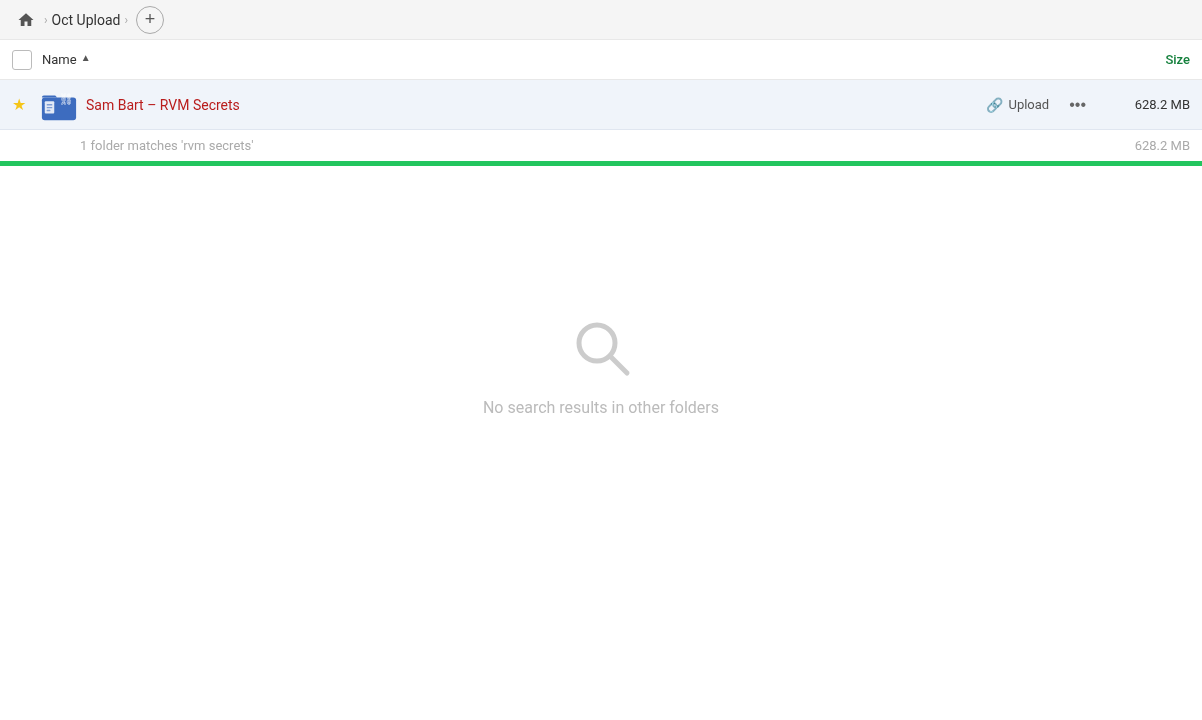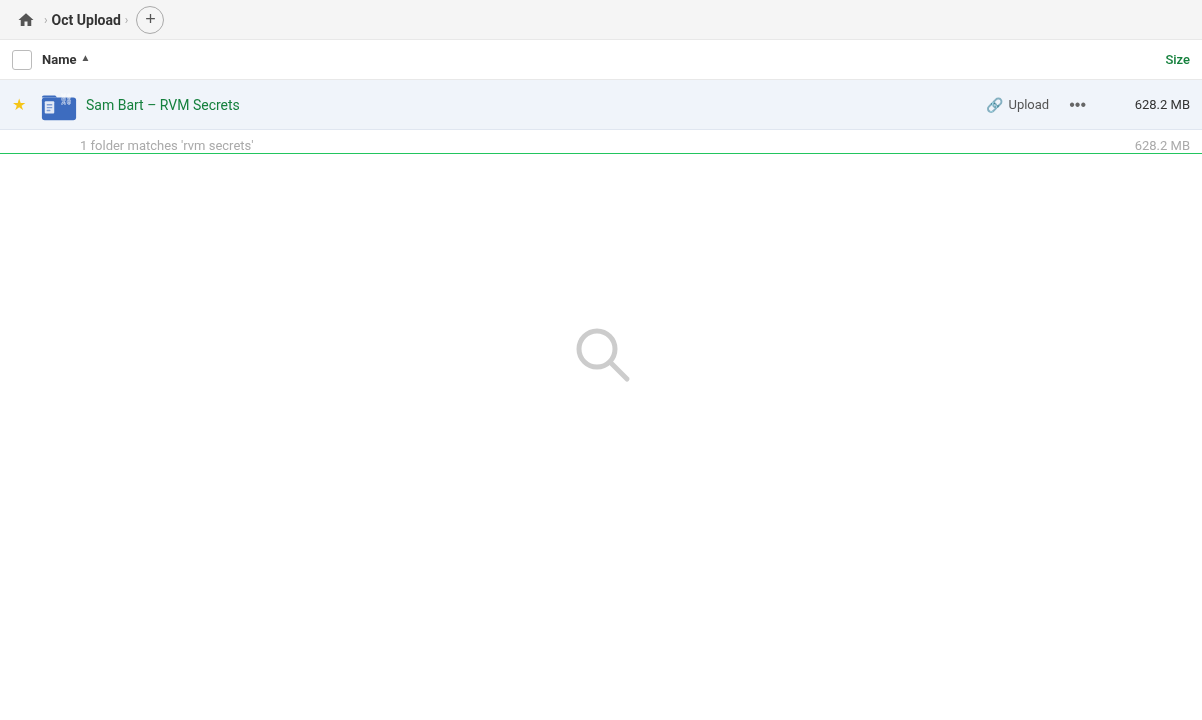--- a/index.html
+++ b/index.html
@@ -44,21 +44,21 @@
     }
 
     .breadcrumb-chevron {
       color: #aaa;
       font-size: 12px;
       margin: 0 4px;
     }
 
     .breadcrumb-label {
       font-size: 14px;
-      font-weight: 700;
+      font-weight: 400;
       color: #333;
       cursor: pointer;
     }
 
     .breadcrumb-chevron2 {
       color: #aaa;
       font-size: 12px;
       margin: 0 4px;
     }
 
@@ -98,21 +98,21 @@
       margin-right: 10px;
       flex-shrink: 0;
     }
 
     .col-name-header {
       display: flex;
       align-items: flex-start;
       gap: 4px;
       font-size: 13px;
       color: #333;
-      font-weight: 700;
+      font-weight: 400;
       cursor: pointer;
       flex: 1;
     }
 
     .sort-arrow {
       font-size: 10px;
       color: #555;
     }
 
     .col-size-header {
@@ -152,21 +152,21 @@
       flex-shrink: 0;
     }
 
     .folder-icon-svg {
       width: 38px;
       height: 38px;
     }
 
     .file-name {
       font-size: 14px;
-      color: #15803d;
+      color: #b91c1c;
       font-weight: 400;
       flex: 1;
     }
 
     .shared-badge {
       display: flex;
       align-items: center;
       gap: 5px;
       color: #555;
       font-size: 13px;
@@ -192,25 +192,25 @@
       font-size: 13px;
       color: #333;
       width: 80px;
       text-align: right;
     }
 
     
     .matches-row {
       display: flex;
       align-items: center;
-      padding: 8px 12px 0 80px;
+      padding: 8px 12px 8px 80px;
       background: #fff;
       color: #aaa;
       font-size: 13px;
-      border-bottom: 1px solid #22c55e;
+      border-bottom: 5px solid #22c55e;
       justify-content: space-between;
     }
 
     .matches-size {
       color: #aaa;
       font-size: 13px;
     }
 
     
     .empty-state {
@@ -294,13 +294,14 @@
   <span class="matches-size">628.2 MB</span>
 </div>
 
 <div class="empty-state">
   <div class="search-icon-large">
     <svg width="64" height="64" viewBox="0 0 64 64" fill="none">
       <circle cx="28" cy="28" r="18" stroke="#ccc" stroke-width="5" fill="none"></circle>
       <line x1="42" y1="42" x2="58" y2="58" stroke="#ccc" stroke-width="5" stroke-linecap="round"></line>
     </svg>
   </div>
+  <span class="no-results-text">No search results in other folders</span>
 </div>
 
 </body></html>

